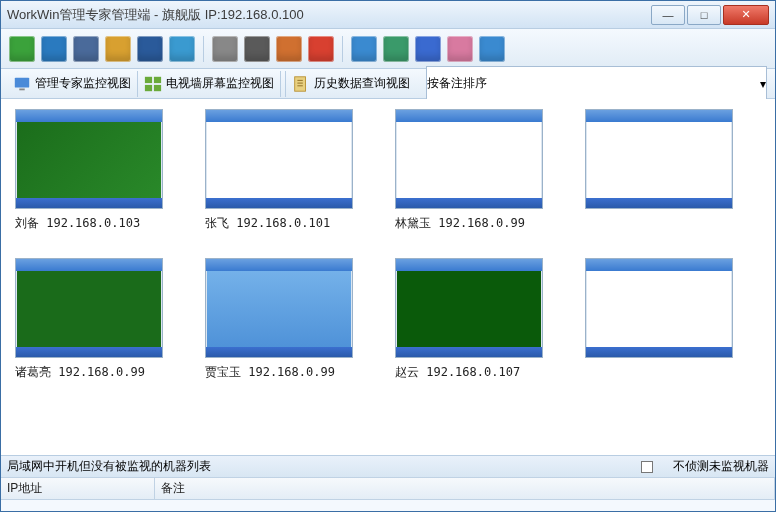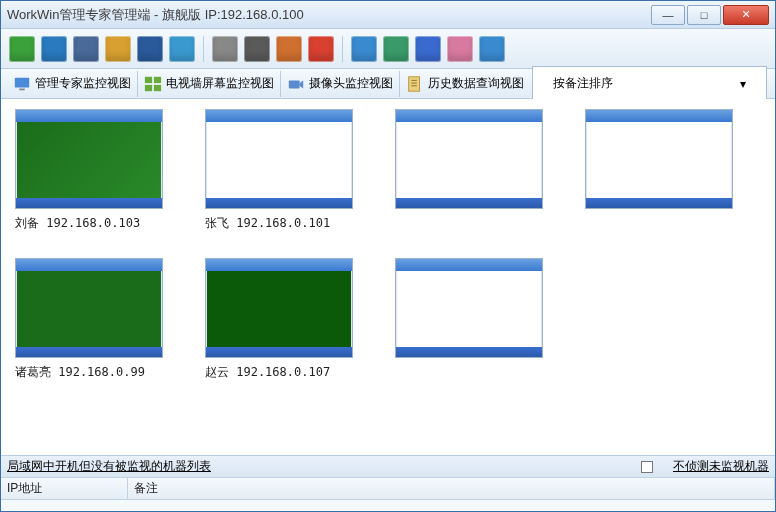--- a/index.html
+++ b/index.html
@@ -59,26 +59,26 @@
 .tb-sep { width:1px; height:26px; background:#b8cde2; margin:0 2px; }
 .viewbar {
   height: 30px;
   background: linear-gradient(#f4f9fe,#e1ecf6);
   border-bottom: 1px solid #b8cde2;
   display: flex; align-items:center; padding: 0 8px;
 }
 .view-tab { display:flex; align-items:center; gap:4px; padding:2px 4px; }
 .view-tab .icn { width:18px; height:18px; }
 .sort-select {
-  flex:1; margin-left:4px;
+  flex:1; margin-left:12px;
   border: 1px solid #a8bed6;
   background:#fff;
   height: 35px;
   display:flex; align-items:center; justify-content:space-between;
-  padding:0 20px;
+  padding:0 0;
 }
 .content {
   flex:1;
   background:#fff;
   overflow:auto;
   padding: 10px 14px 4px;
 }
 .grid {
   display:flex; flex-wrap:wrap; gap: 26px 40px;
 }
@@ -108,36 +108,35 @@
   height: 56px;
   border-top:1px solid #b8cde2;
   background:#f4f9fe;
   display:flex; flex-direction:column;
 }
 .bottom-head {
   display:flex; align-items:flex-start; justify-content:space-between;
   padding:2px 6px;
   background:linear-gradient(#e9f1fa,#d8e6f3);
   border-bottom:1px solid #c0d2e4;
-  text-decoration:underline;
 }
 .chk { display:flex; align-items:center; gap:20px; }
 .chk-box { width:12px; height:12px; border:1px solid #777; background:#fff; }
 .table-head {
   display:flex;
   background:linear-gradient(#f6f9fc,#e4edf6);
   border-bottom:1px solid #c0d2e4;
 }
 .th {
   border-right:1px solid #c0d2e4;
   padding:2px 6px;
   text-align:left;
   color:#222;
 }
-.th.c1{width:127px}.th.c2{width:220px}.th.c3{flex:1}
+.th.c1{width:154px}.th.c2{width:220px}.th.c3{flex:1}
 
 .ic{width:100%;height:100%;border-radius:3px}
 </style>
 </head>
 <body>
 
 <div class="window">
 
   <div class="titlebar">
     <span class="title">WorkWin管理专家管理端 - 旗舰版 IP:192.168.0.100</span>
@@ -210,27 +209,20 @@
     <div class="view-tab">
       <span class="icn"><svg viewBox="0 0 20 20">
             <rect x="1" y="2" width="8" height="7" fill="#6aaa3a"></rect>
             <rect x="11" y="2" width="8" height="7" fill="#6aaa3a"></rect>
             <rect x="1" y="11" width="8" height="7" fill="#6aaa3a"></rect>
             <rect x="11" y="11" width="8" height="7" fill="#6aaa3a"></rect>
           </svg></span>
       <span>电视墙屏幕监控视图</span>
     </div>
     <div class="tb-sep"></div>
-    <div class="view-tab">
-      <span class="icn"><svg viewBox="0 0 20 20">
-            <rect x="2" y="6" width="12" height="9" fill="#5a8ad0" rx="1"></rect>
-            <path d="M14 9 L18 6 L18 15 L14 12 Z" fill="#5a8ad0"></path>
-          </svg></span>
-      <span>摄像头监控视图</span>
-    </div>
     <div class="tb-sep"></div>
     <div class="view-tab">
       <span class="icn"><svg viewBox="0 0 20 20">
             <rect x="3" y="2" width="12" height="16" fill="#e8d080" stroke="#b89030"></rect>
             <path d="M6 6h6M6 9h6M6 12h6" stroke="#8a6a20"></path>
           </svg></span>
       <span>历史数据查询视图</span>
     </div>
     <div class="sort-select">
       <span>按备注排序</span>
@@ -252,33 +244,41 @@
             <div class="tb-title"></div>
             <div class="tb-task"></div>
           </div>
           <div class="caption">张飞 192.168.0.101</div>
         </div>
         <div class="thumb-card">
           <div class="thumb" style="background:#fff;">
             <div class="tb-title"></div>
             <div class="tb-task"></div>
           </div>
+          <div class="caption">林黛玉 192.168.0.99</div>
         </div>
         <div class="thumb-card">
           <div class="thumb" style="background:#fff;">
             <div class="tb-title"></div>
             <div class="tb-task"></div>
           </div>
         </div>
         <div class="thumb-card">
           <div class="thumb" style="background:#1a6b1a;">
             <div class="tb-title"></div>
             <div class="tb-task"></div>
           </div>
           <div class="caption">诸葛亮 192.168.0.99</div>
+        </div>
+        <div class="thumb-card">
+          <div class="thumb" style="background:linear-gradient(#7ab6ec,#4a8ed6);">
+            <div class="tb-title"></div>
+            <div class="tb-task"></div>
+          </div>
+          <div class="caption">贾宝玉 192.168.0.99</div>
         </div>
         <div class="thumb-card">
           <div class="thumb" style="background:#0a5a0a;">
             <div class="tb-title"></div>
             <div class="tb-task"></div>
           </div>
           <div class="caption">赵云 192.168.0.107</div>
         </div>
         <div class="thumb-card">
           <div class="thumb" style="background:#fff;">

